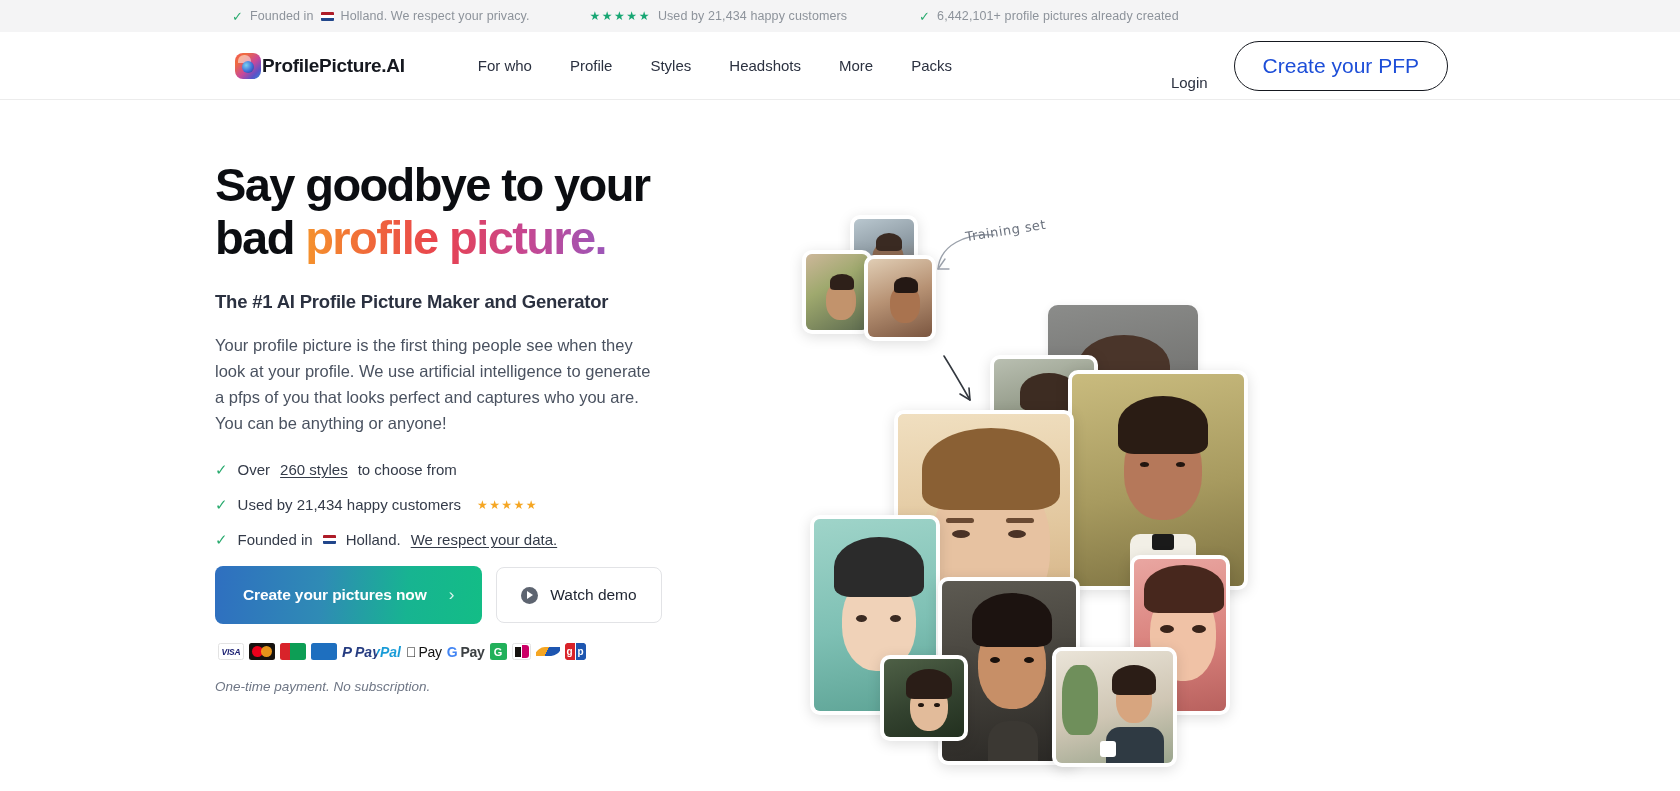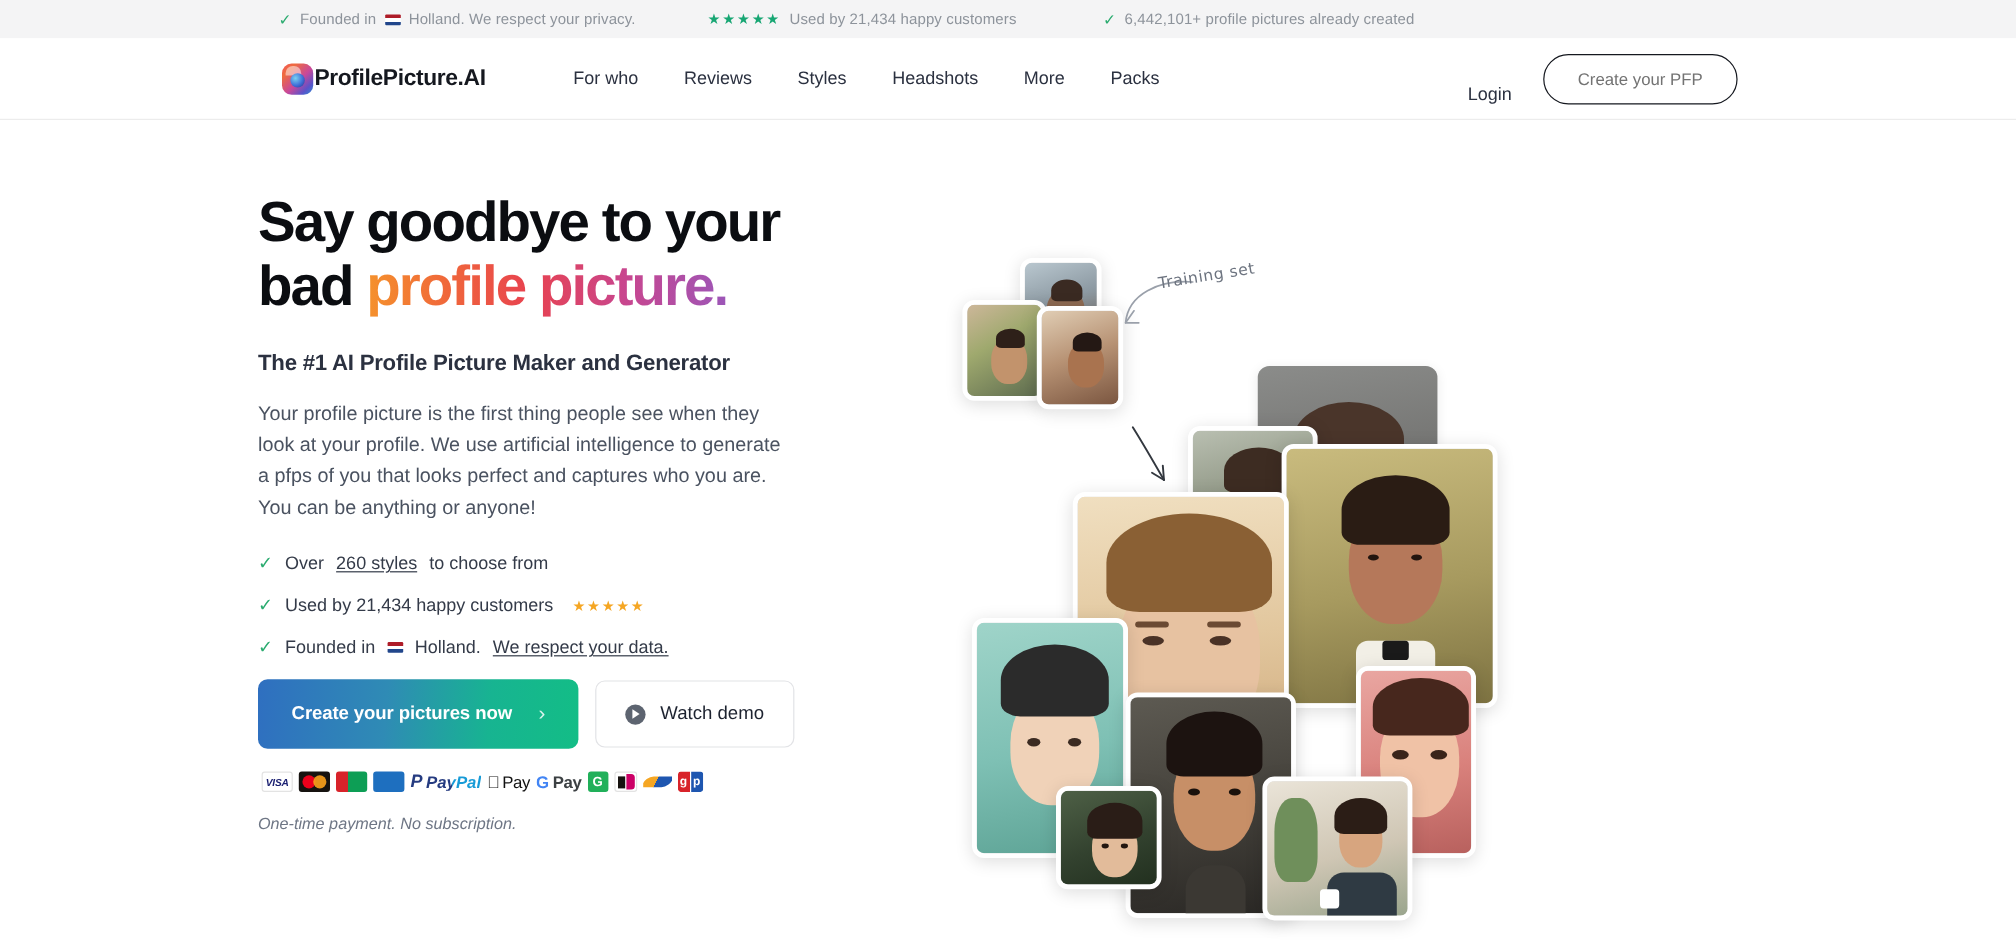--- a/index.html
+++ b/index.html
@@ -60,21 +60,21 @@
   .brand-text { font-size: 19px; font-weight: 700; color: #15181f; letter-spacing: -.3px; }
 
   .nav { display: flex; align-items: center; gap: 0; margin-left: 54px; }
   .nav a {
     font-size: 15px; color: #2b3140; text-decoration: none;
     padding: 8px 19px; white-space: nowrap; cursor: pointer;
   }
   .header-right { margin-left: auto; display: flex; align-items: flex-end; gap: 26px; }
   .login-link { font-size: 15px; color: #2b3140; text-decoration: none; cursor: pointer; }
   .cta-outline {
-    font-size: 14px; color: #737373; background: #fff;
+    font-size: 21px; color: #1d4ed8; background: #fff;
     border: 1.6px solid #15181f; border-radius: 999px;
     padding: 12px 28px; cursor: pointer; white-space: nowrap;
     font-family: inherit;
   }
 
   
   .page { display: flex; padding-left: 215px; padding-top: 33px; position: relative; }
   .left-col { width: 462px; flex: none; }
 
   .promo {
@@ -227,21 +227,21 @@
 </div>
 
 <div class="header">
   <div class="brand">
     <div class="logo-mark"></div>
     <div class="brand-text">ProfilePicture.AI</div>
   </div>
 
   <nav class="nav">
     <a>For who</a>
-    <a>Reviews</a>
+    <a>Profile</a>
     <a>Styles</a>
     <a>Headshots</a>
     <a>More</a>
     <a>Packs</a>
   </nav>
 
   <div class="header-right">
     <a class="login-link">Login</a>
     <button class="cta-outline">Create your PFP</button>
   </div>

